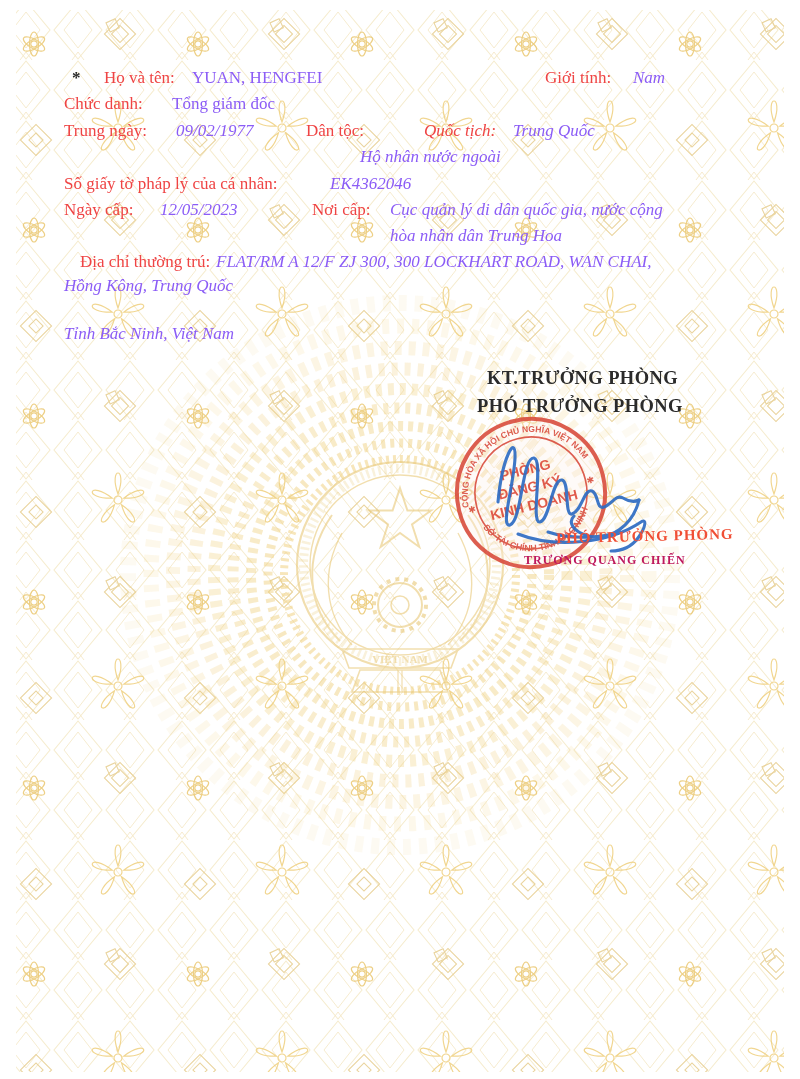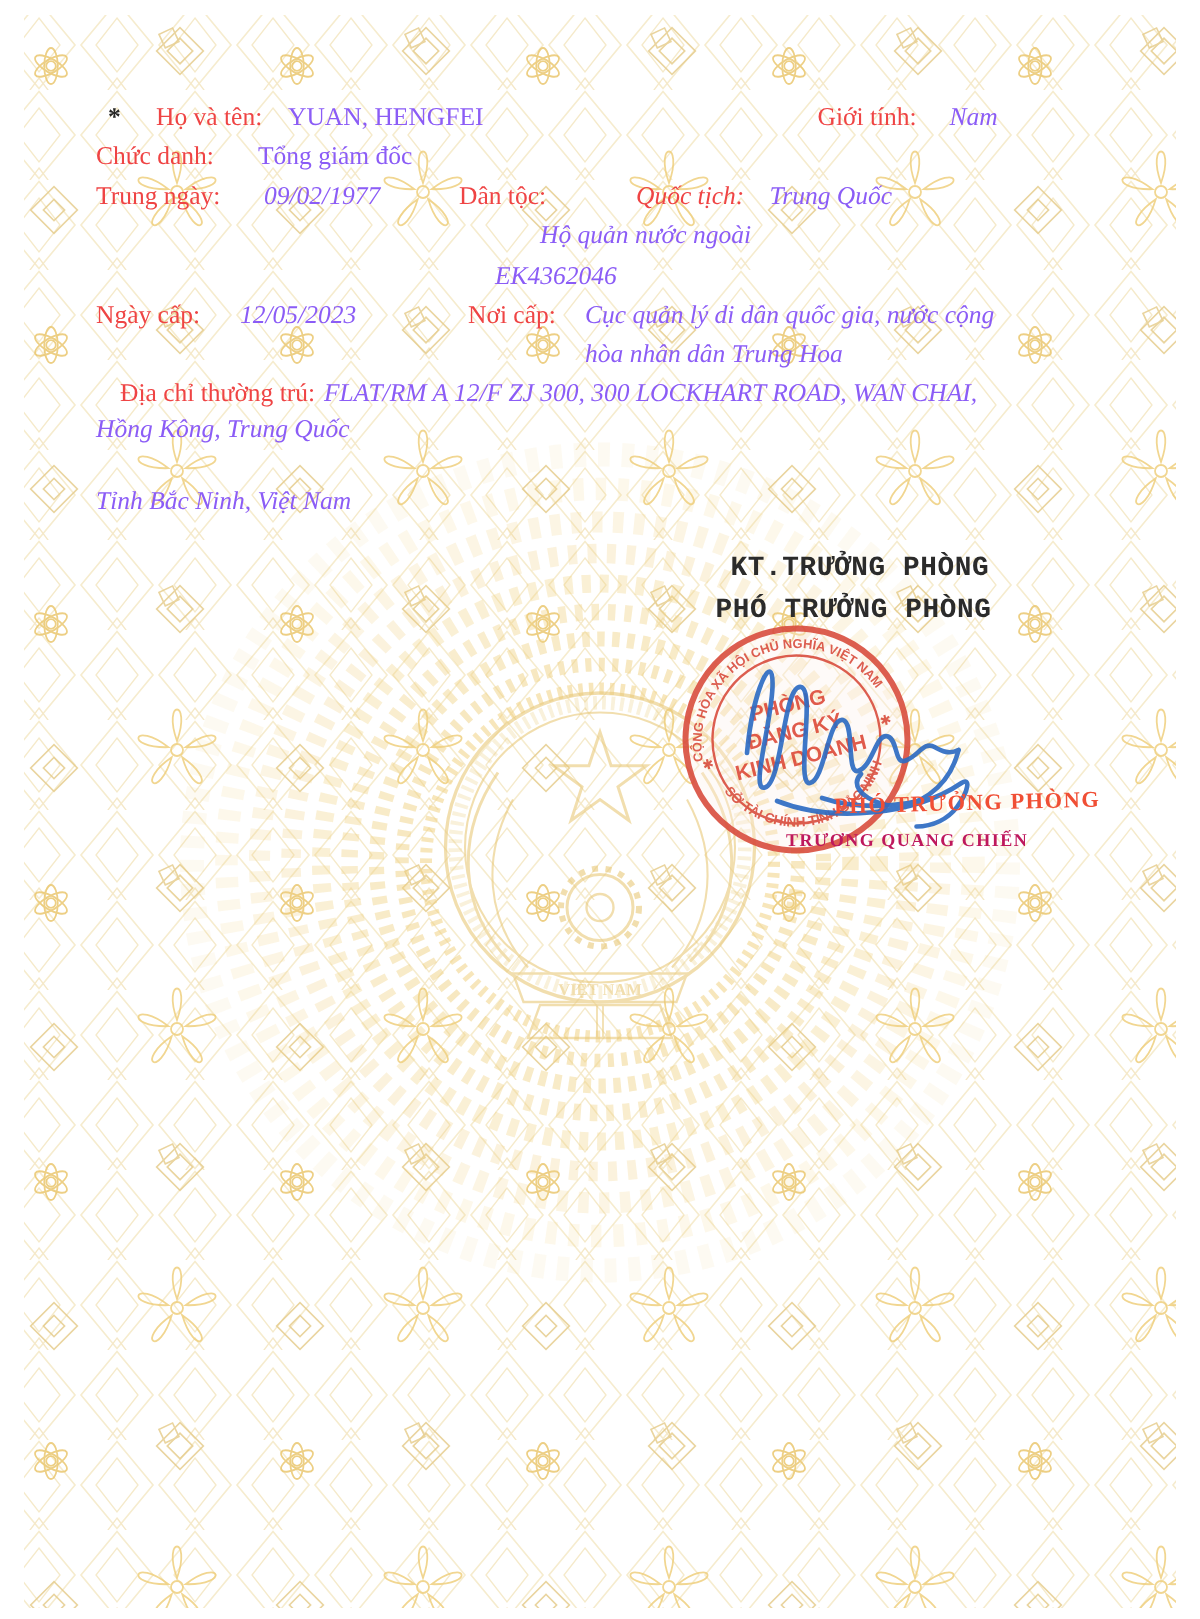--- a/index.html
+++ b/index.html
@@ -11,21 +11,21 @@
   }
   .bg{position:absolute;left:0;top:0;}
   .trow{position:absolute;left:0;width:800px;height:26px;}
   .trow span{position:absolute;top:0;white-space:nowrap;font-size:17px;line-height:24px;}
   .lbl{color:#ef4444;}
   .val{color:#8b5cf6;}
   .it{font-style:italic;}
   .marker{font-size:15px;font-weight:bold;letter-spacing:1px;}
   .sigheading{
     position:absolute;white-space:nowrap;font-weight:bold;font-size:18.5px;
-    color:#2b2b2b;letter-spacing:.4px;font-family:Liberation Mono, monospace;
+    color:#2b2b2b;letter-spacing:.4px;
   }
   .redline{position:absolute;white-space:nowrap;font-weight:bold;}
   .stamp-svg{position:absolute;left:446px;top:408px;}
   .sign-svg{position:absolute;left:460px;top:404px;}
 </style>
 </head>
 <body>
 
 <div class="page">
 
@@ -125,24 +125,25 @@
   <div class="trow" style="top:119px">
     <span class="lbl" style="left:64px">Trung ngày:</span>
     <span class="val it" style="left:176px">09/02/1977</span>
     <span class="lbl" style="left:306px">Dân tộc:</span>
     <span class="val" style="left:400px"></span>
     <span class="lbl it" style="left:424px">Quốc tịch:</span>
     <span class="val it" style="left:513px">Trung Quốc</span>
   </div>
 
   <div class="trow" style="top:145px">
-    <span class="val it" style="left:360px">Hộ quản nước ngoài</span>
+    <span class="val it" style="left:360px">Hộ nhân nước ngoài</span>
   </div>
 
   <div class="trow" style="top:172px">
+    <span class="lbl" style="left:64px">Số giấy tờ pháp lý của cá nhân:</span>
     <span class="val it" style="left:330px">EK4362046</span>
   </div>
 
   <div class="trow" style="top:198px">
     <span class="lbl" style="left:64px">Ngày cấp:</span>
     <span class="val it" style="left:160px">12/05/2023</span>
     <span class="lbl" style="left:312px">Nơi cấp:</span>
     <span class="val it" style="left:390px">Cục quản lý di dân quốc gia, nước cộng</span>
   </div>
   <div class="trow" style="top:224px">

